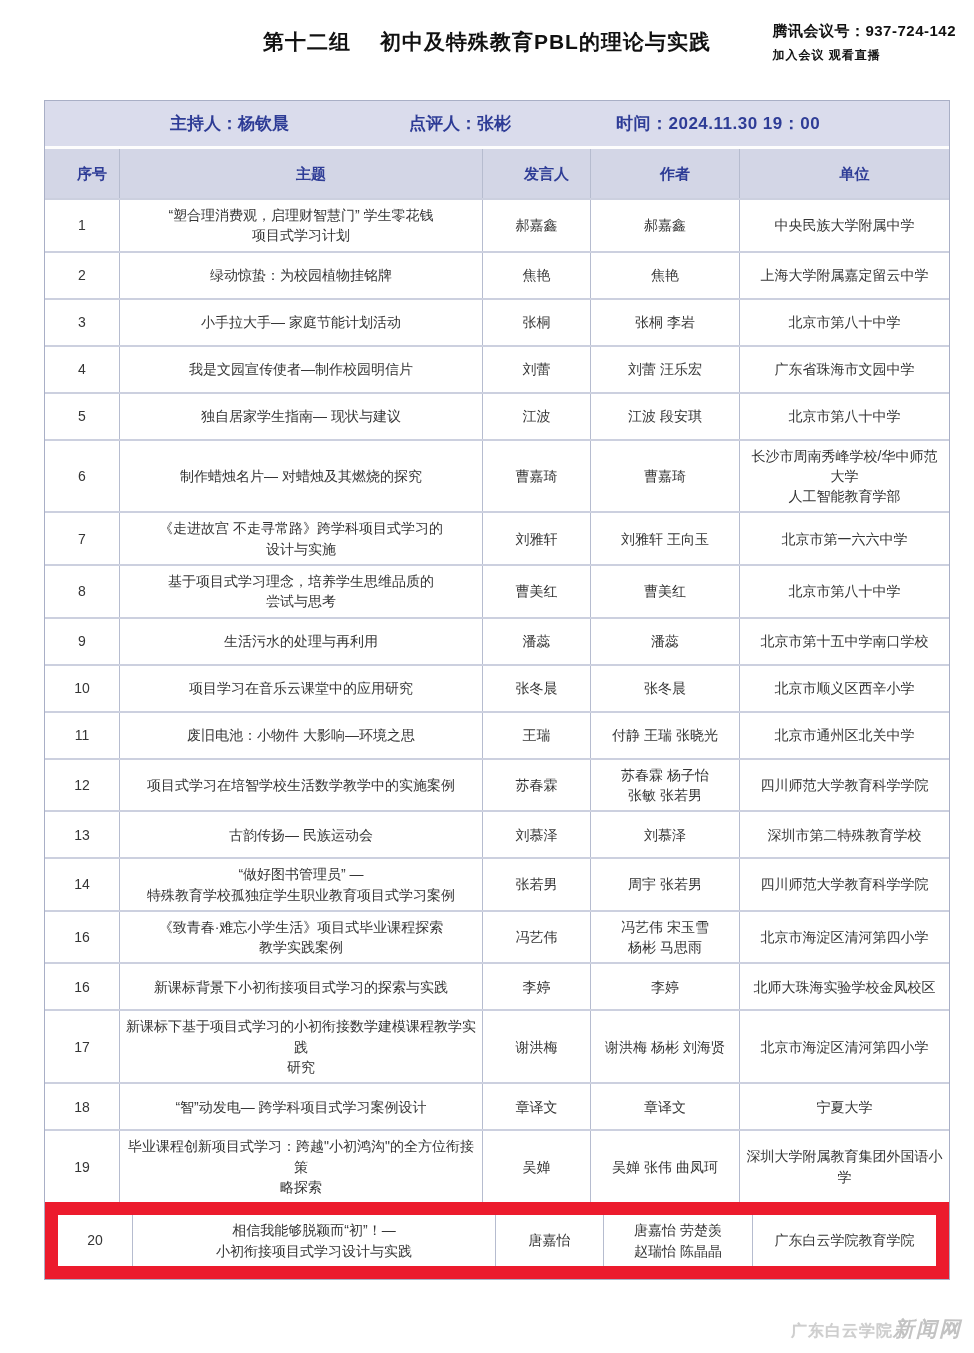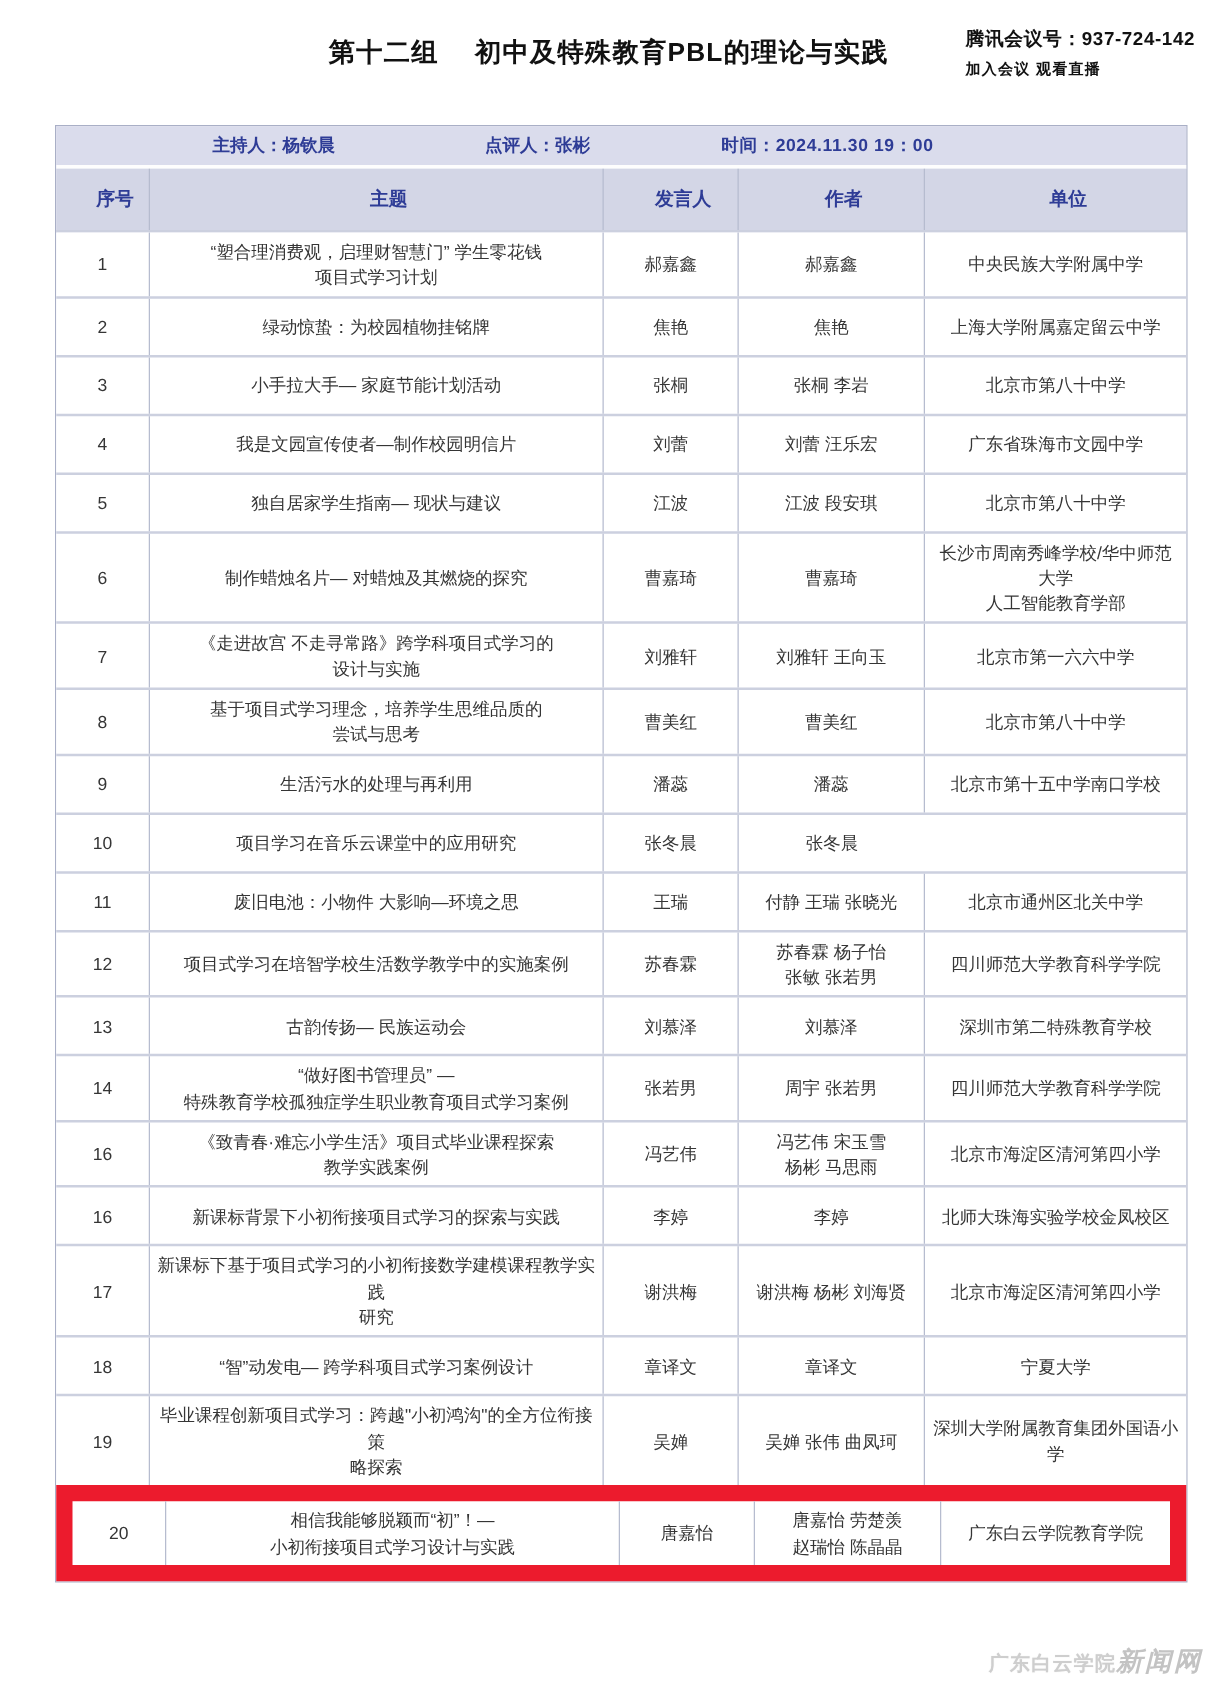--- a/index.html
+++ b/index.html
@@ -32,22 +32,22 @@
   .meeting-id{font-size:15px;font-weight:bold;letter-spacing:.5px;}
   .meeting-join{font-size:12px;font-weight:bold;margin-top:6px;letter-spacing:1px;cursor:pointer;}
   
   .sched-table{
     position:absolute;left:44px;top:100px;width:906px;
     border:1.5px solid var(--grid);
     background:#fff;
   }
   .band{
     display:flex;align-items:center;
-    height:34px;background:var(--band-bg);
-    color:var(--navy);font-size:14px;font-weight:bold;
+    height:48px;background:var(--band-bg);
+    color:var(--navy);font-size:17px;font-weight:bold;
     border-bottom:3px solid #fdfdfd;
   }
   .band .host{margin-left:125px;}
   .band .reviewer{margin-left:120px;}
   .band .time{margin-left:105px;letter-spacing:.5px;}
   .thead,.trow{
     display:grid;
     grid-template-columns:75px 363px 108px 149px 1fr;
   }
   .thead{
@@ -189,20 +189,21 @@
     <div class="cell c-speaker">潘蕊</div>
     <div class="cell c-authors">潘蕊</div>
     <div class="cell c-inst">北京市第十五中学南口学校</div>
   </div>
 
   <div class="trow">
     <div class="cell c-no">10</div>
     <div class="cell c-topic">项目学习在音乐云课堂中的应用研究</div>
     <div class="cell c-speaker">张冬晨</div>
     <div class="cell c-authors">张冬晨</div>
+    <div class="cell c-inst">北京市顺义区西辛小学</div>
   </div>
 
   <div class="trow">
     <div class="cell c-no">11</div>
     <div class="cell c-topic">废旧电池：小物件 大影响—环境之思</div>
     <div class="cell c-speaker">王瑞</div>
     <div class="cell c-authors">付静 王瑞 张晓光</div>
     <div class="cell c-inst">北京市通州区北关中学</div>
   </div>
 

